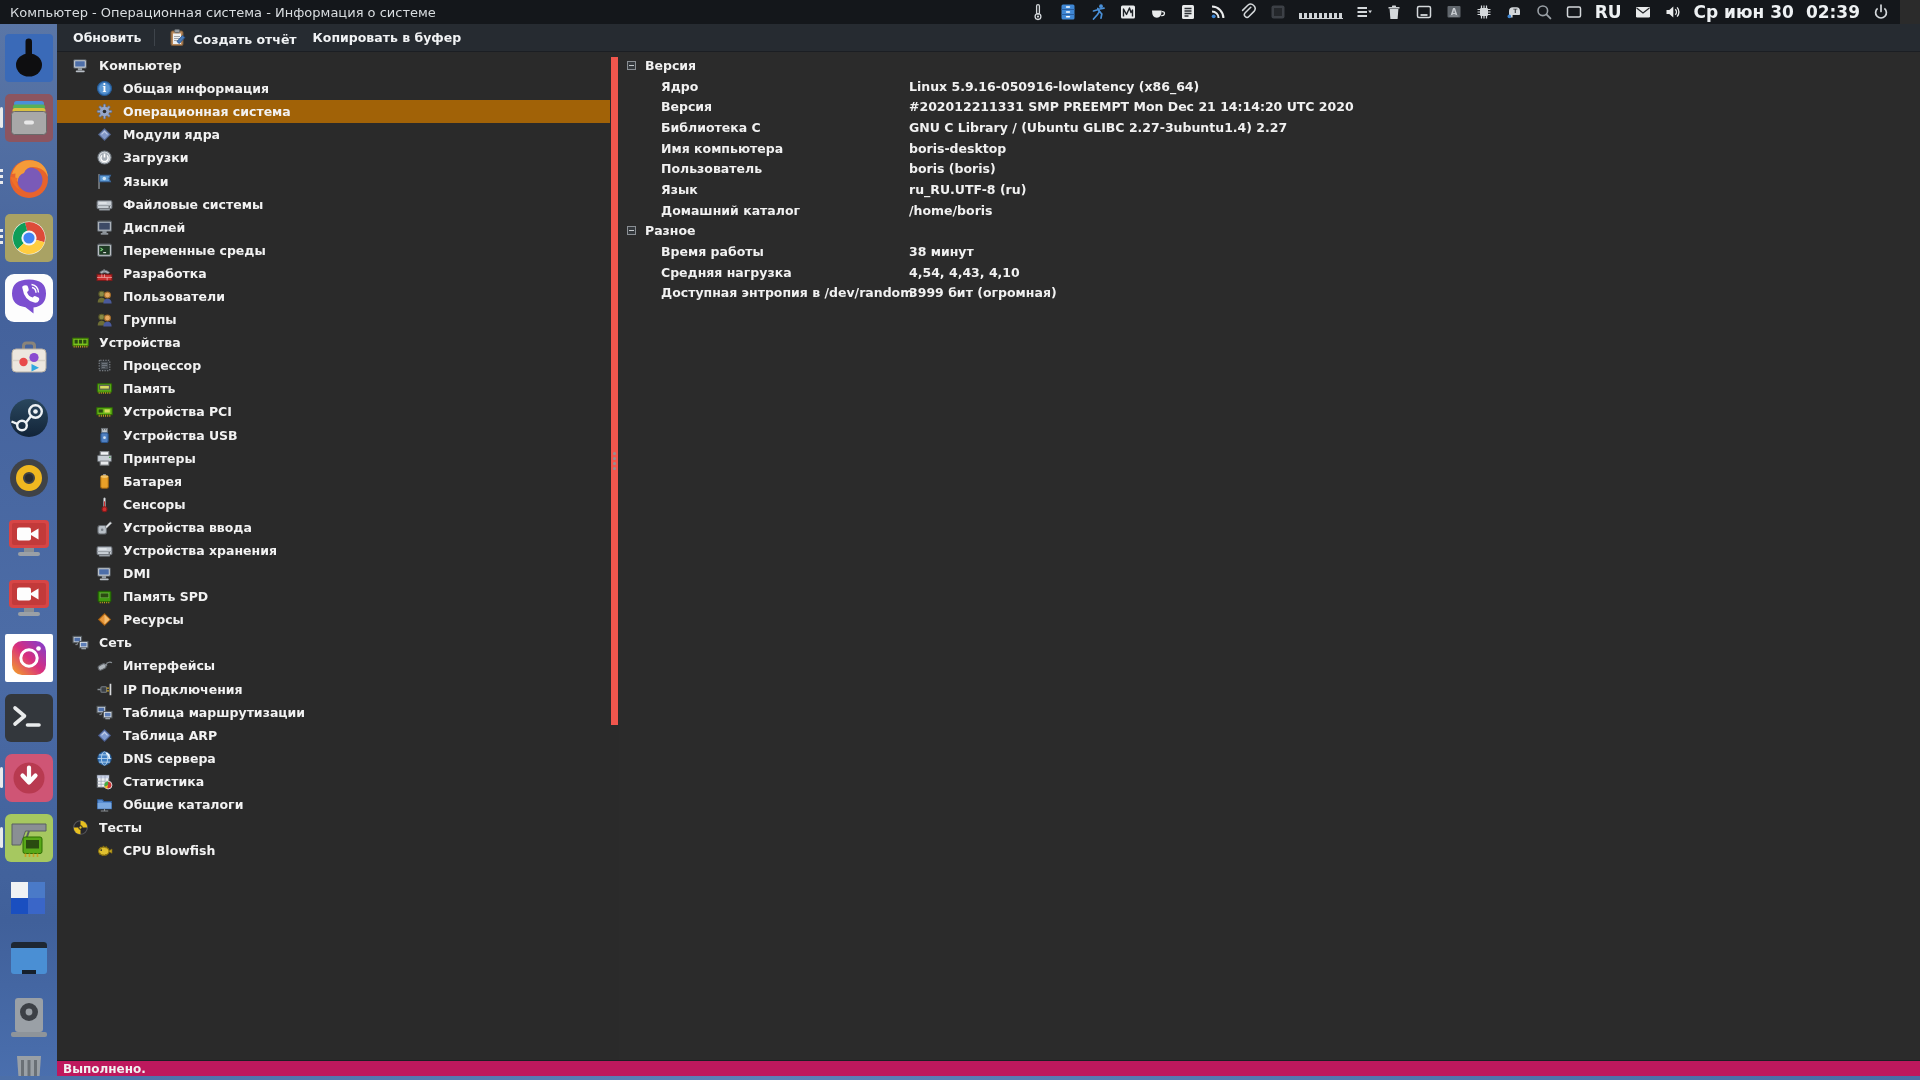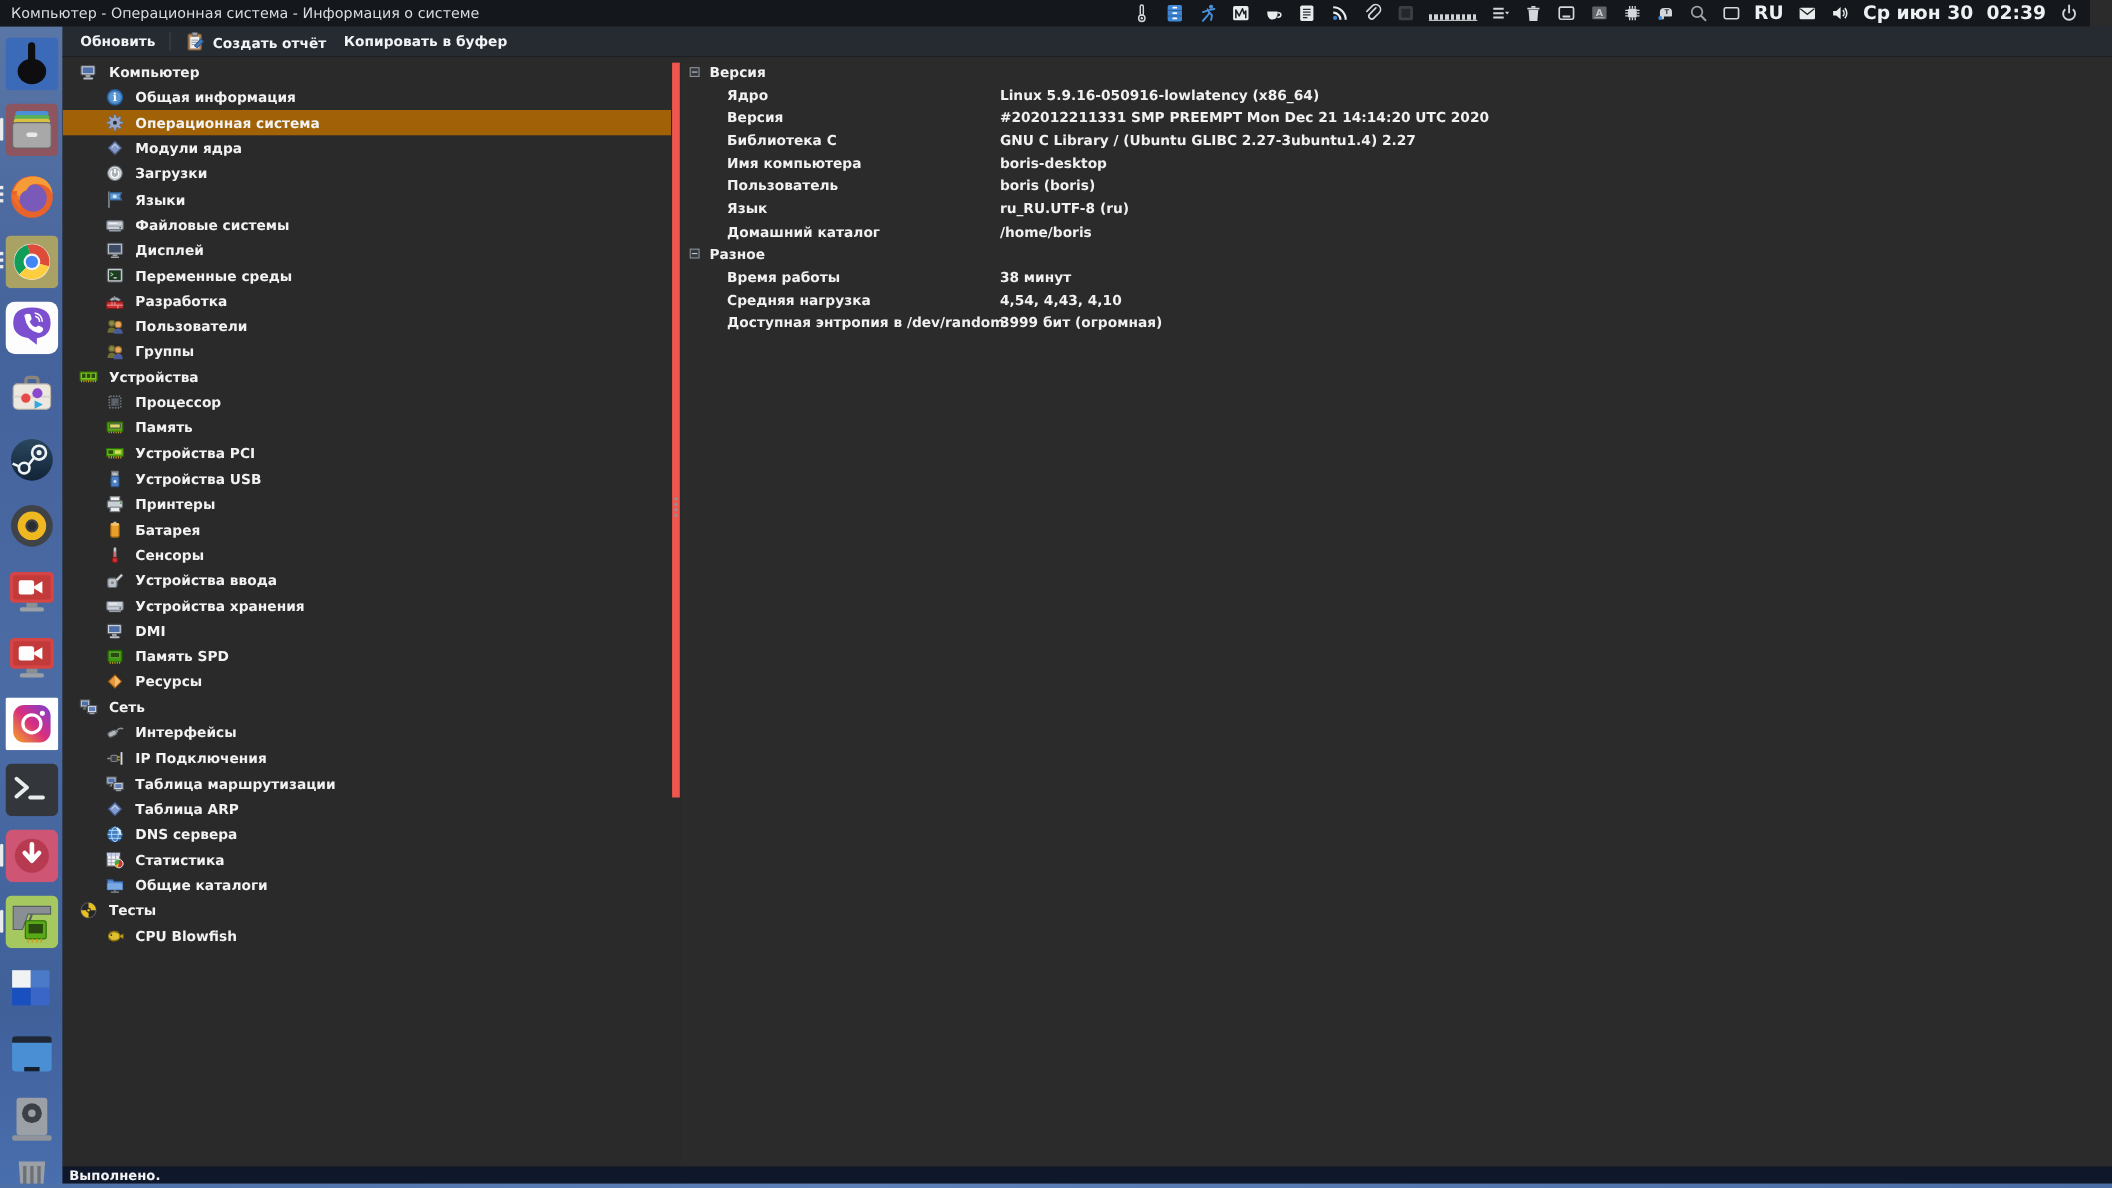--- a/index.html
+++ b/index.html
@@ -54,21 +54,21 @@
   #content { flex:1; background:#2b2b2b; padding-top:3px; color:#f1f1f1;
              font-size:12.5px; font-weight:bold; overflow:hidden; }
   .crow { height:20.7px; display:flex; align-items:center; white-space:nowrap; }
   .crow.group { padding-left:8px; gap:9px; }
   .expander { width:9px; height:9px; flex:none; border:1px solid #8a8f94; background-color:#35393d;
               background-image:linear-gradient(#c4c8cb,#c4c8cb); background-size:5px 1px;
               background-position:center; background-repeat:no-repeat; }
   .crow.item { padding-left:42px; }
   .clabel { width:248px; flex:none; }
 
-  #statusbar { height:16px; flex:none; background:#0f172a; border-top:1px solid #1b1e23;
+  #statusbar { height:16px; flex:none; background:#be185d; border-top:1px solid #1b1e23;
                display:flex; align-items:center; padding:0 6px; color:#f2f2f2; font-size:12px; font-weight:bold; }
 
   #bottom-strip { position:absolute; left:0; top:1076px; width:1920px; height:4px;
                   background:linear-gradient(90deg,#4c6fa8,#5d80b8 40%,#4a6da6); z-index:7; }
 </style>
 </head>
 <body>
 
 <div id="panel">
   <span id="window-title">Компьютер - Операционная система - Информация о системе</span>

